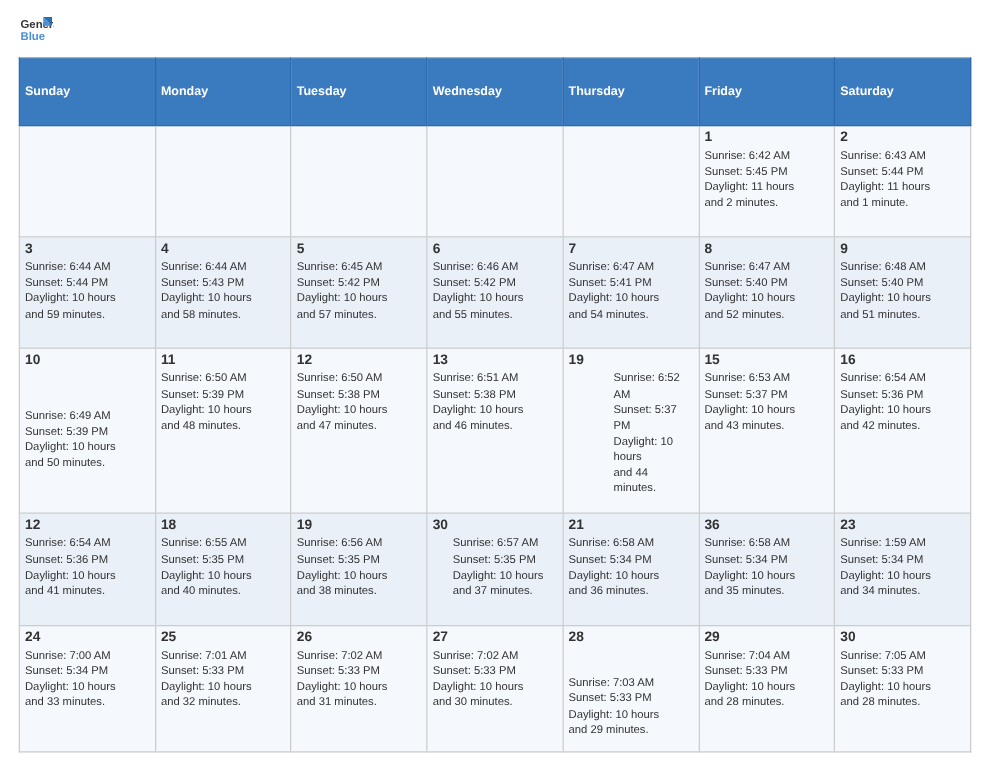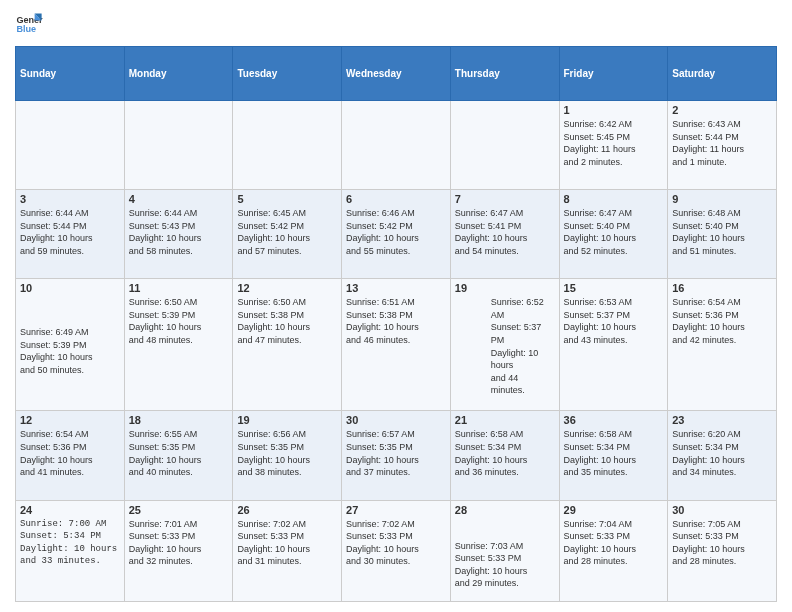--- a/index.html
+++ b/index.html
@@ -264,51 +264,51 @@
           </td>
           <td>
             <span class="day-num">19</span>
             <div class="day-info" style="white-space: pre-line;">Sunrise: 6:56 AM
 Sunset: 5:35 PM
 Daylight: 10 hours
 and 38 minutes.</div>
           </td>
           <td>
             <span class="day-num">30</span>
-            <div class="day-info" style="white-space: pre-line;">Sunrise: 6:57 AM
+            <div class="day-info" style="white-space: pre-line; margin-left: 16px;">Sunrise: 6:57 AM
 Sunset: 5:35 PM
 Daylight: 10 hours
 and 37 minutes.</div>
           </td>
           <td>
             <span class="day-num">21</span>
             <div class="day-info" style="white-space: pre-line;">Sunrise: 6:58 AM
 Sunset: 5:34 PM
 Daylight: 10 hours
 and 36 minutes.</div>
           </td>
           <td>
             <span class="day-num">36</span>
             <div class="day-info" style="white-space: pre-line;">Sunrise: 6:58 AM
 Sunset: 5:34 PM
 Daylight: 10 hours
 and 35 minutes.</div>
           </td>
           <td>
             <span class="day-num">23</span>
-            <div class="day-info" style="white-space: pre-line;">Sunrise: 6:20 AM
+            <div class="day-info" style="white-space: pre-line;">Sunrise: 1:59 AM
 Sunset: 5:34 PM
 Daylight: 10 hours
 and 34 minutes.</div>
           </td>
         </tr>
         <tr>
           <td>
             <span class="day-num">24</span>
-            <div class="day-info" style="white-space: pre-line; font-family: Liberation Mono, monospace;">Sunrise: 7:00 AM
+            <div class="day-info" style="white-space: pre-line;">Sunrise: 7:00 AM
 Sunset: 5:34 PM
 Daylight: 10 hours
 and 33 minutes.</div>
           </td>
           <td>
             <span class="day-num">25</span>
             <div class="day-info" style="white-space: pre-line;">Sunrise: 7:01 AM
 Sunset: 5:33 PM
 Daylight: 10 hours
 and 32 minutes.</div>

